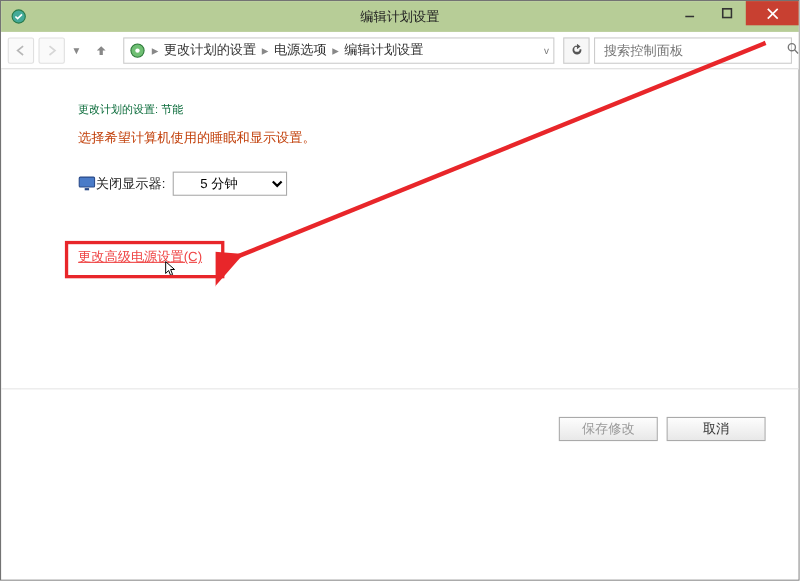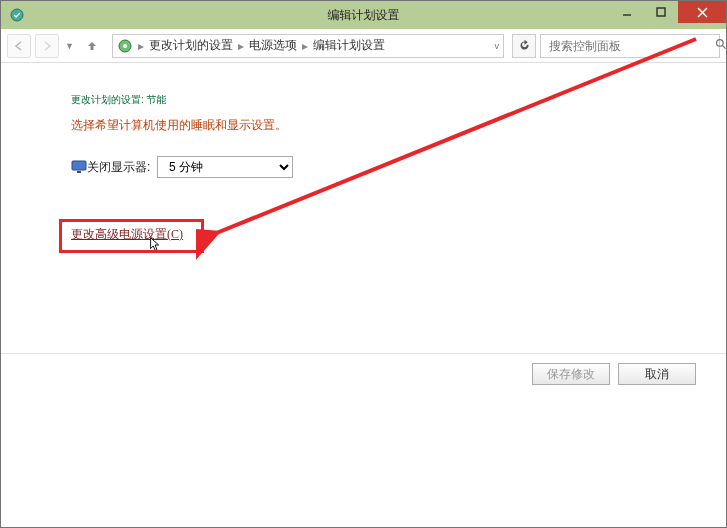--- a/index.html
+++ b/index.html
@@ -20,28 +20,28 @@
   .path .dd { color:#777; font-size:9px; padding-left:4px; }
   .refresh { width:24px; height:24px; border:1px solid #ccc; display:flex; align-items:center; justify-content:center; color:#555; background:#f7f7f7; font-size:13px; }
   .search { width:180px; height:24px; border:1px solid #ccc; display:flex; align-items:center; padding:0 6px; color:#888; font-size:12px; justify-content:space-between;gap:28px; }
   .search input { border:none; outline:none; width:140px; font-size:12px; background:transparent; }
   .content { padding:30px 0 0 70px; position:relative; }
   h1 { font-size:10px; color:#0a6b3a; font-weight:400; margin:0 0 10px 0; }
   .subtitle { font-size:12px; color:#c2410c; margin-bottom:22px; }
   .row { display:flex; align-items:center; margin-bottom:40px; }
   .row-icon { width:16px; height:16px; display:inline-block; }
   .row-label { font-size:12px; color:#222; width:70px; }
-  select.combo { width:136px; height:22px; font-size:12px; border:1px solid #aaa; background:#fff; padding-left:7px; }
-  .link { font-size:12px; color:#7f1d1d; text-decoration:underline; cursor:pointer; display:inline-block;font-family:Liberation Serif, serif; }
+  select.combo { width:104px; height:22px; font-size:12px; border:1px solid #aaa; background:#fff; padding-left:20px; }
+  .link { font-size:12px; color:#ef4444; text-decoration:underline; cursor:pointer; display:inline-block; }
   .link-wrap1 { position:relative; display:inline-block; padding:6px 10px; margin-left:-10px; margin-bottom:18px; }
   .cursor { position:absolute; left:86px; top:18px; width:18px; height:18px; }
   .highlight-box { position:absolute; left:58px; top:218px; width:145px; height:34px; border:3px solid #e8262a; pointer-events:none; }
   .arrow-svg { position:absolute; left:195px; top:28px; width:510px; height:270px; pointer-events:none; }
   .footer { position:absolute; right:30px; top:300px; display:flex; gap:8px; }
-  .btn { width:78px; height:22px; font-size:12px; border:1px solid #aaa; background:linear-gradient(#fdfdfd,#e8e8e8); display:flex; align-items:center; justify-content:center; color:#333; }
+  .btn { width:90px; height:22px; font-size:12px; border:1px solid #aaa; background:linear-gradient(#fdfdfd,#e8e8e8); display:flex; align-items:center; justify-content:center; color:#333;margin-top:16px; }
   .btn.disabled { color:#9a9a9a; }
   .hr { position:absolute; left:0; right:0; top:290px; border-top:1px solid #e5e5e5; }
 </style>
 </head>
 <body>
 
 <div class="window">
 
   <div class="titlebar">
     <span class="title-icon">

